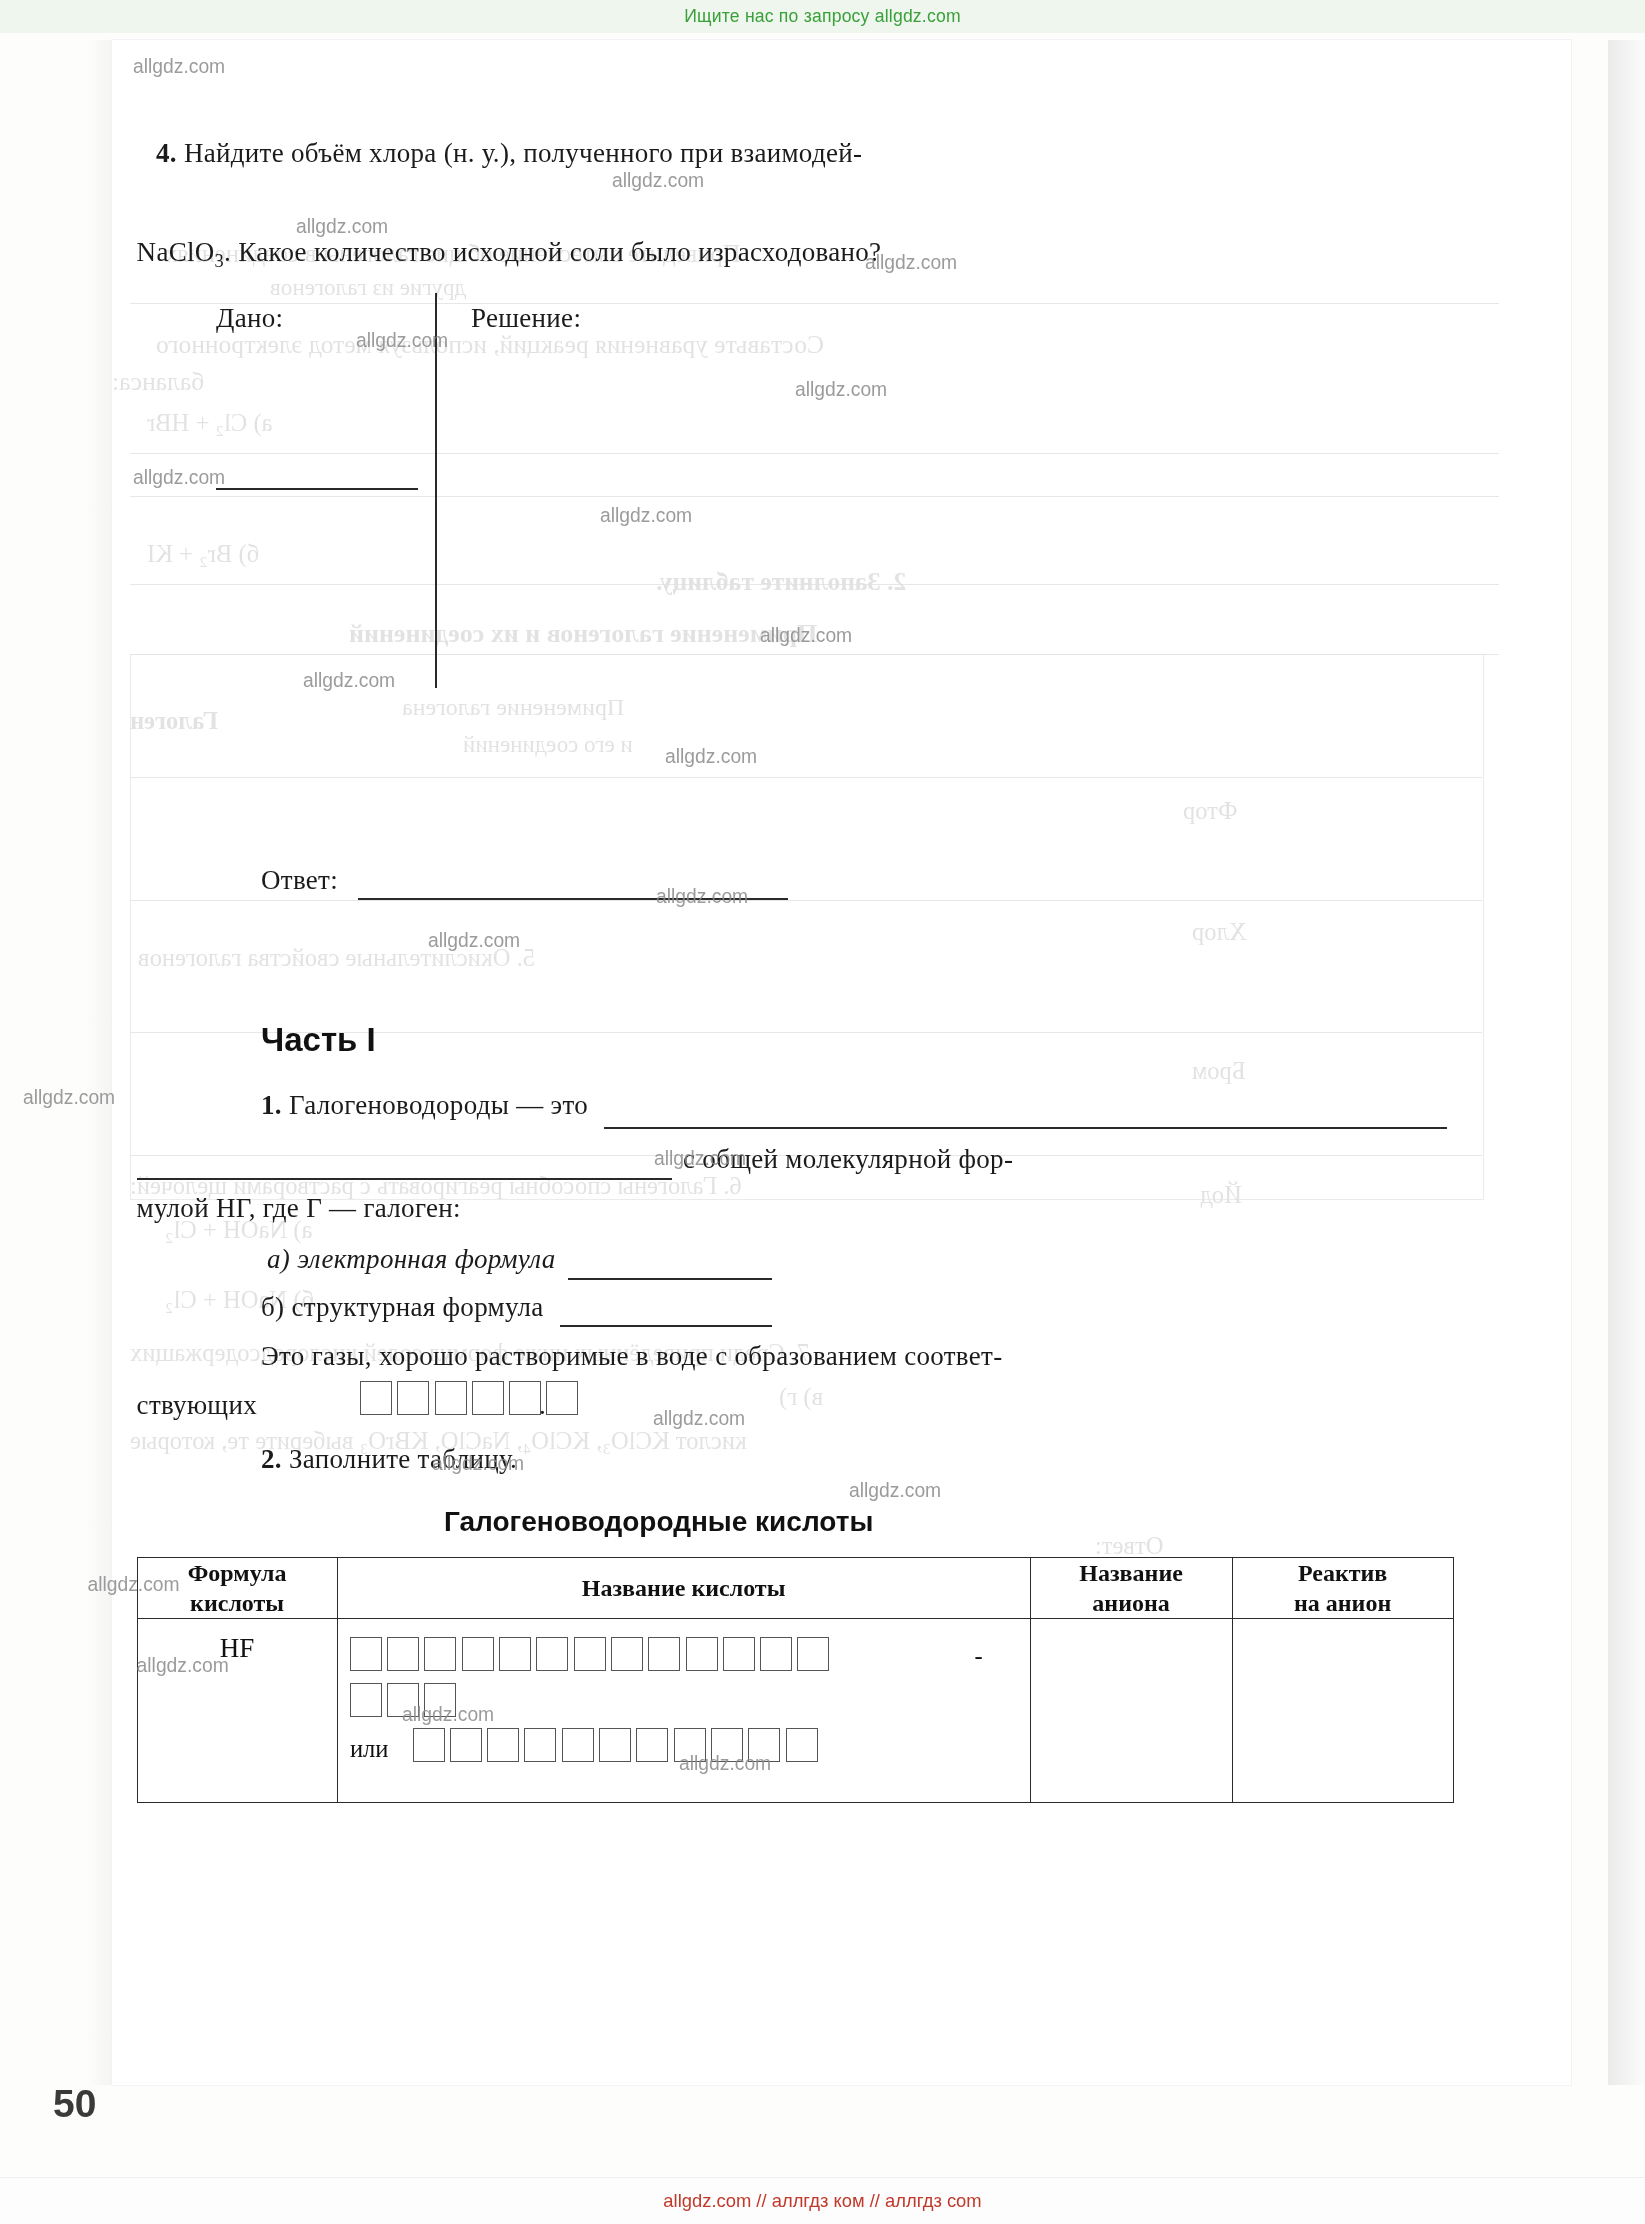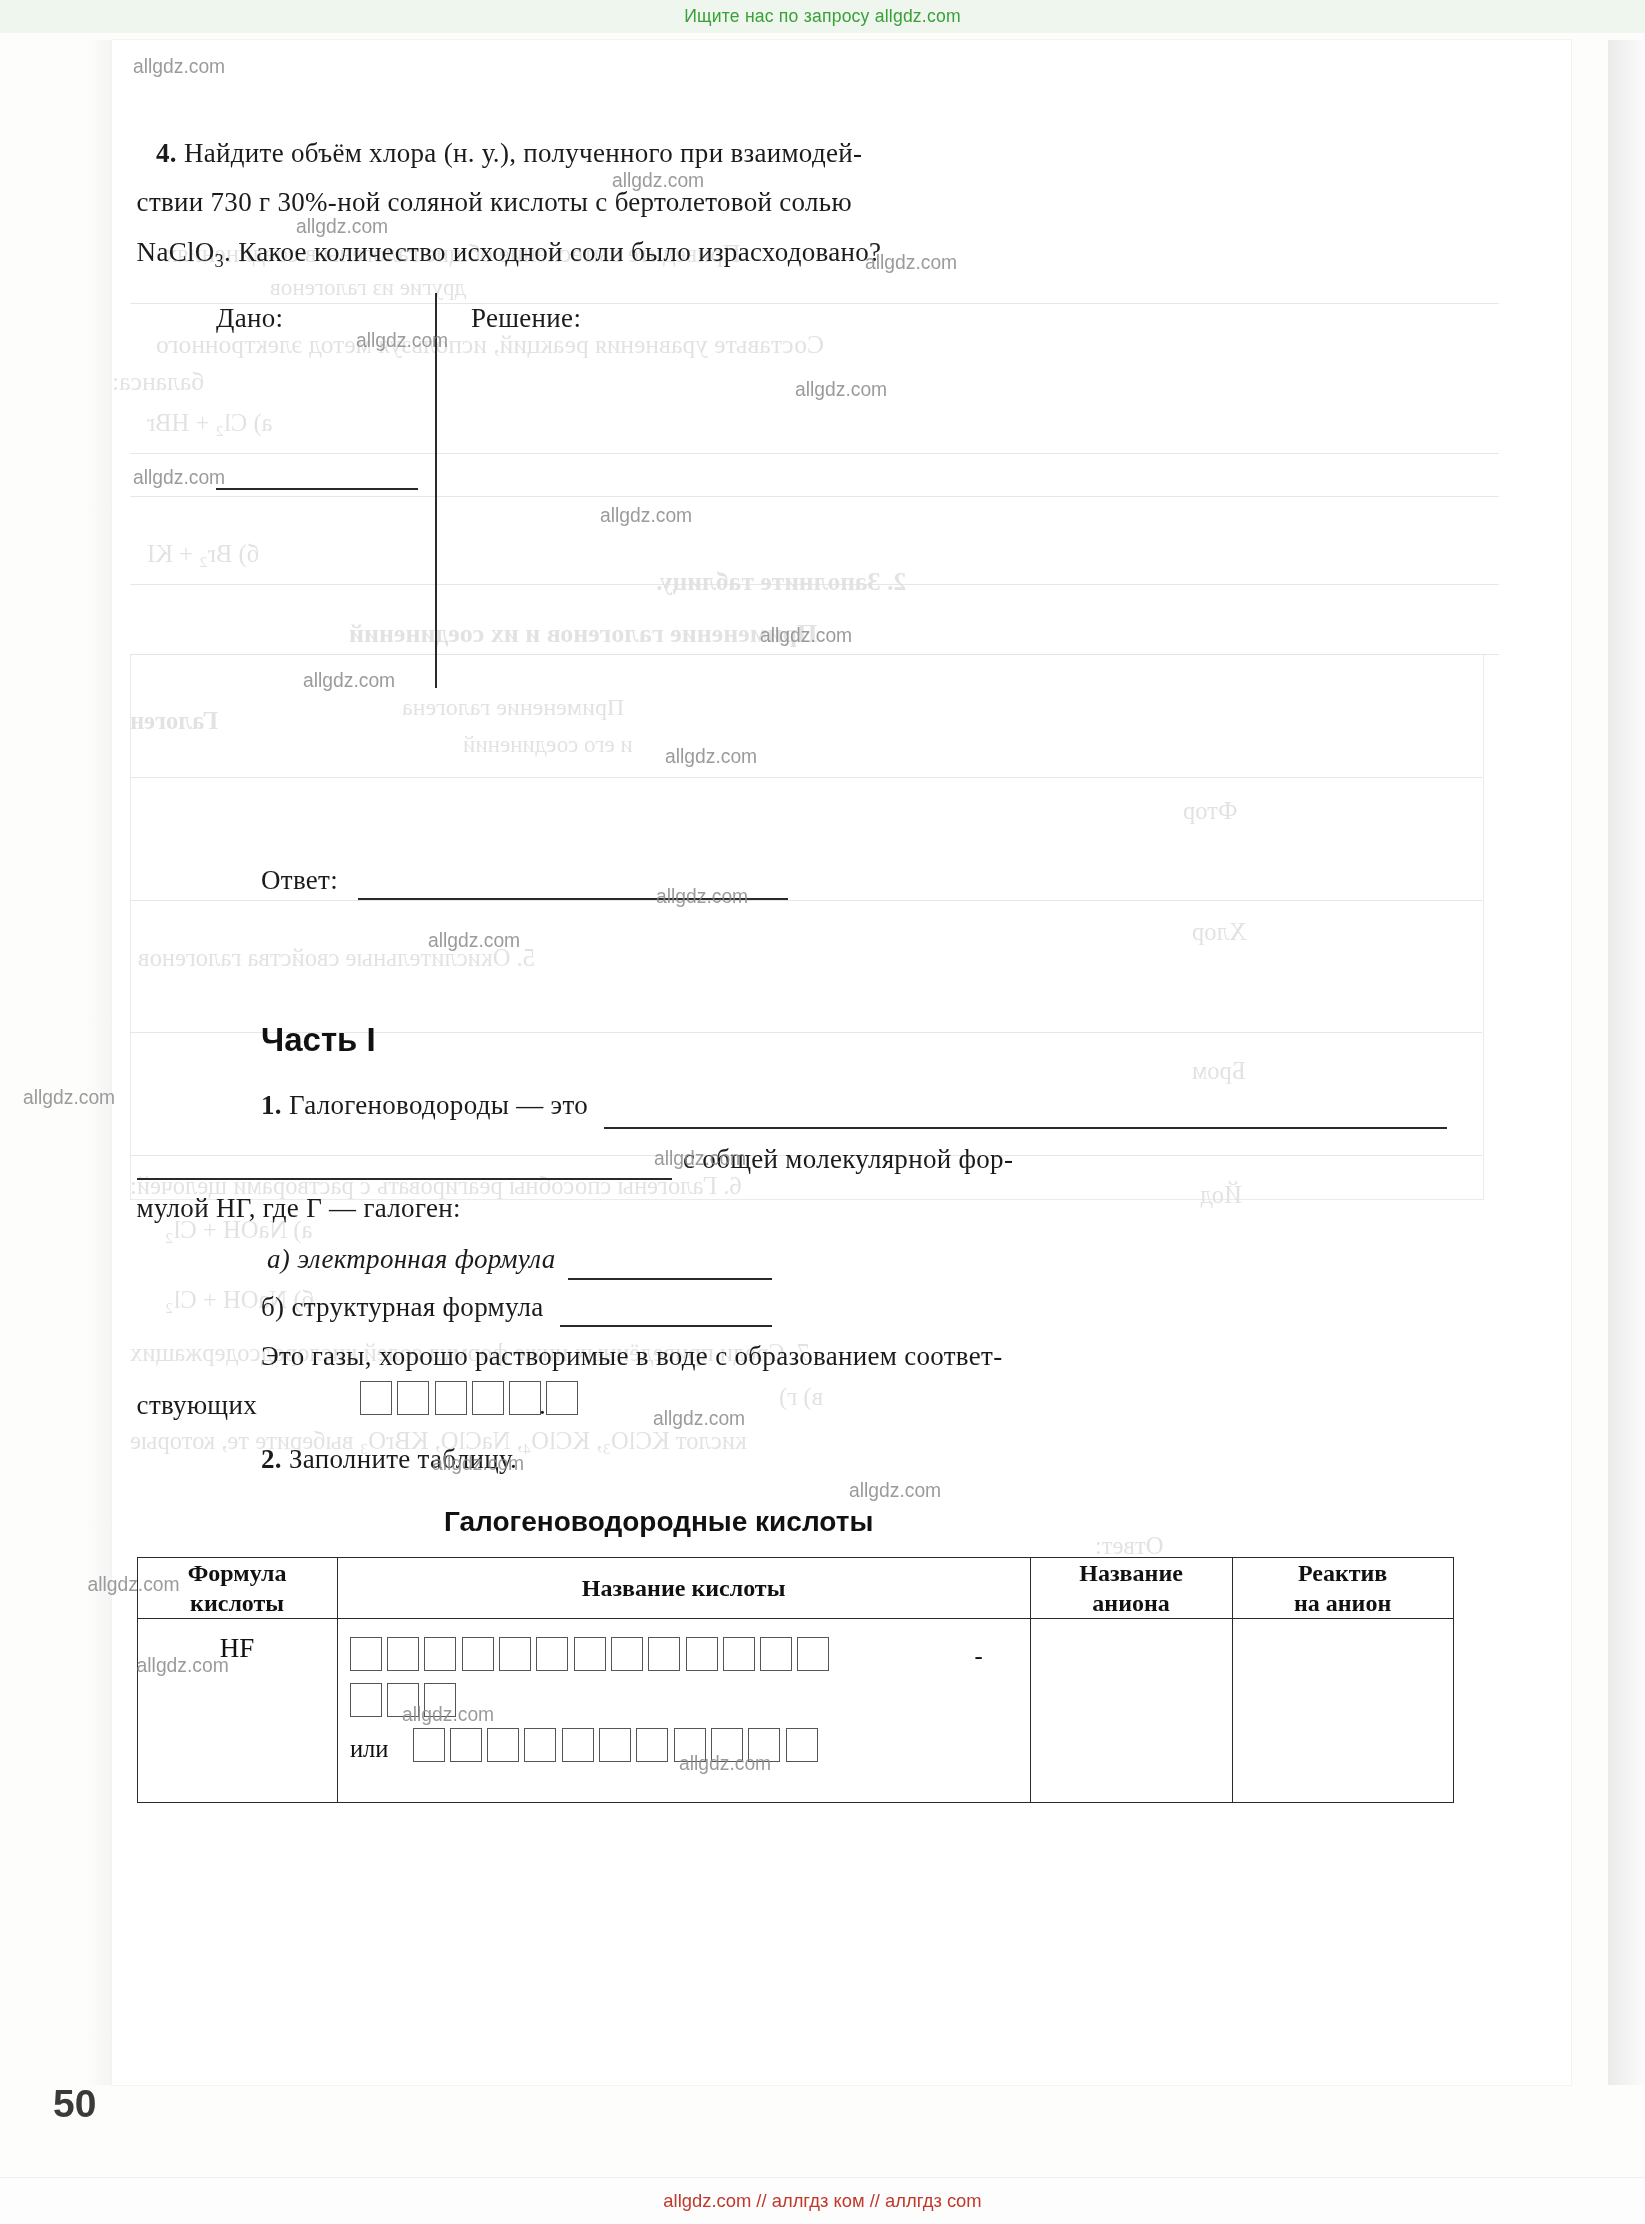--- a/index.html
+++ b/index.html
@@ -266,21 +266,20 @@
       <div class="ghost-box" style="left:17.6px; top:614px; width:1352px; height:544px;"></div>
       <div class="ghost-line" style="left:17.6px; top:737px; width:1352px;"></div>
       <div class="ghost-line" style="left:17.6px; top:860px; width:1352px;"></div>
       <div class="ghost-line" style="left:17.6px; top:992px; width:1352px;"></div>
       <div class="ghost-line" style="left:17.6px; top:1115px; width:1352px;"></div>
 
       <div class="txt p-body" style="left:44px; top:98px;">
         <span class="b">4.</span>
         <span>Найдите объём хлора (н. у.), полученного при взаимодей-</span>
       </div>
-      <div class="txt p-body" style="left:24.6px; top:147px;">ствии 730 г 30%-ной соляной кислоты с бертолетовой солью</div>
       <div class="txt p-body" style="left:24.6px; top:197px;">
         <span>NaClO</span><sub>3</sub><span>. Какое количество исходной соли было израсходовано?</span>
       </div>
 
       <div class="txt p-body" style="left:104px; top:263px;">Дано:</div>
       <div class="txt p-body" style="left:351px; top:263px;margin-left:8px;">Решение:</div>
 
       <div class="vrule" style="left:323px; top:253px; height:395px;"></div>
       <div class="rule" style="left:104px; top:448px; width:202px;"></div>
 

